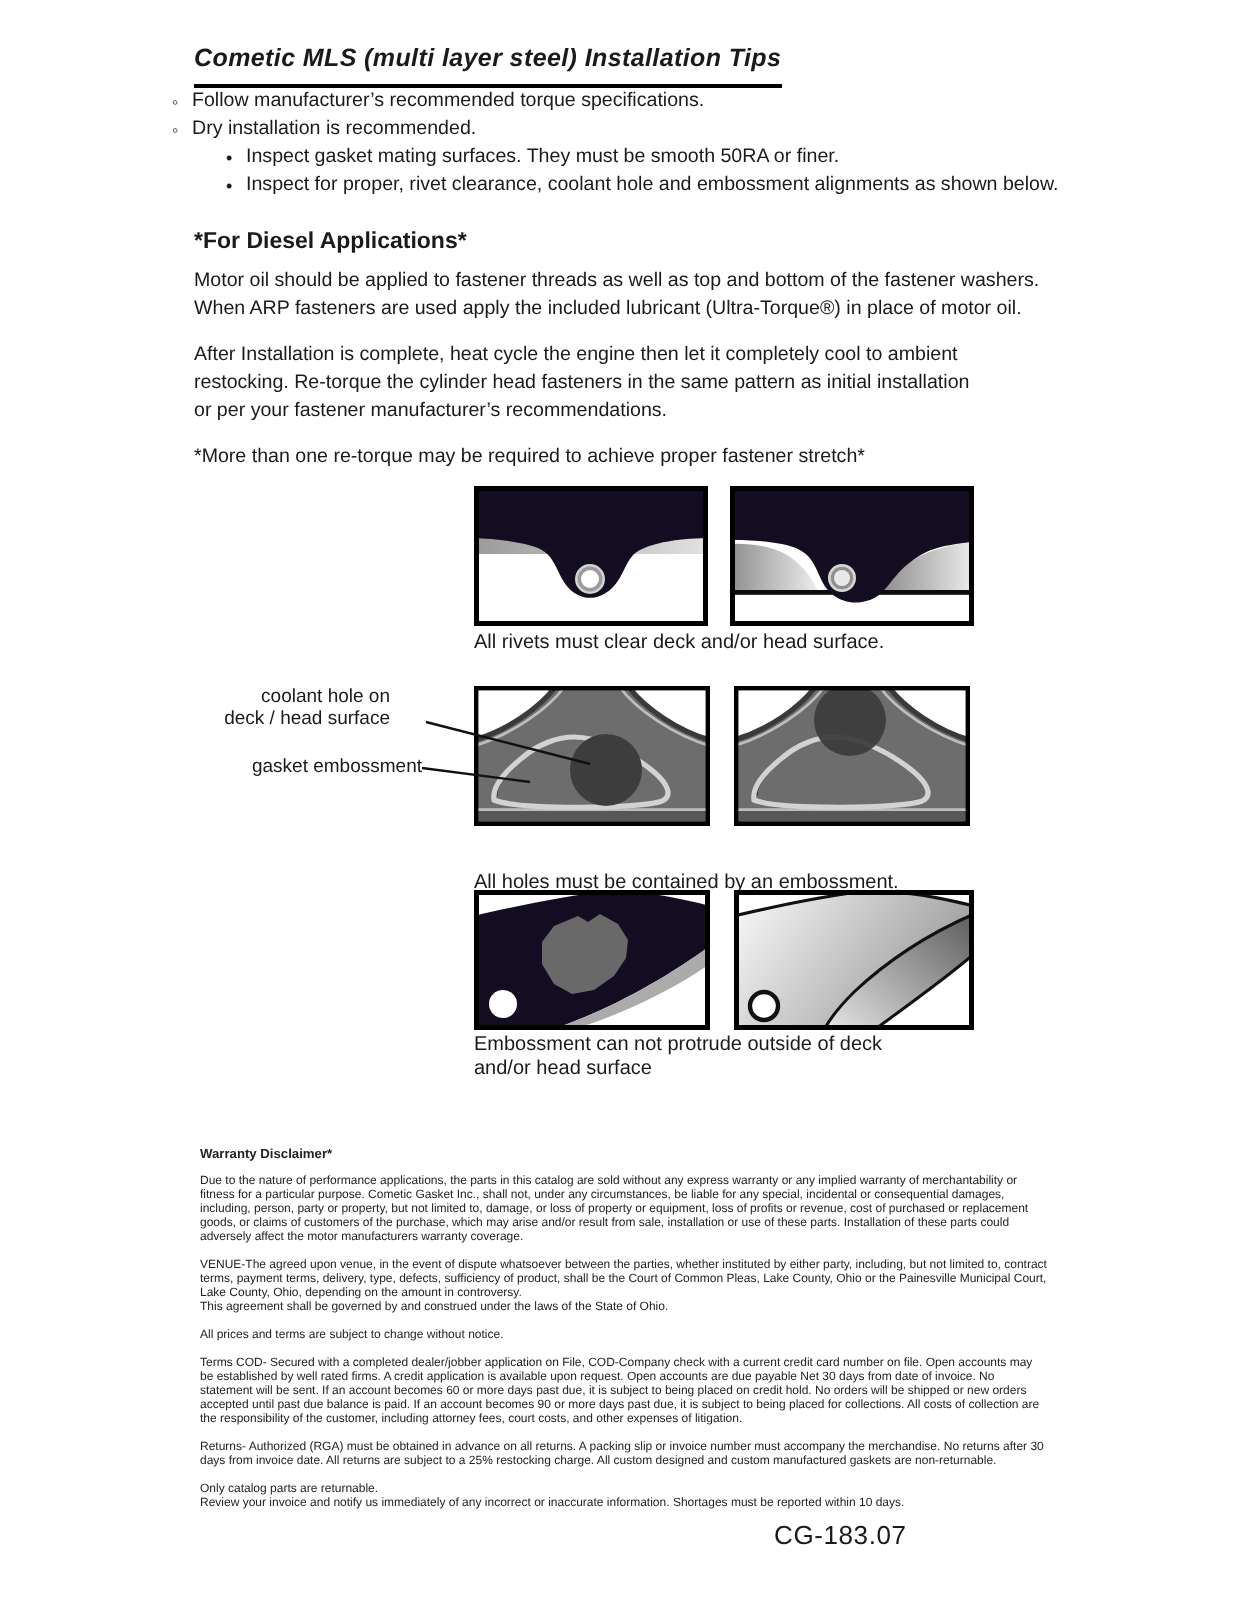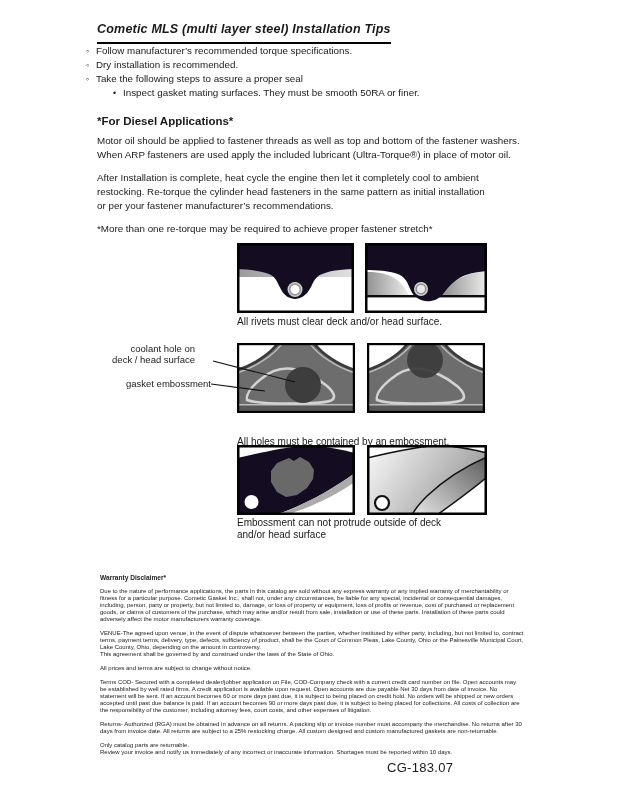--- a/index.html
+++ b/index.html
@@ -39,22 +39,22 @@
 </head>
 <body>
 
 <div class="page">
 
   <div class="abs title">Cometic MLS (multi layer steel) Installation Tips</div>
 
   <div class="abs tips">
     <div class="b1">Follow manufacturer’s recommended torque specifications.</div>
     <div class="b1">Dry installation is recommended.</div>
-    <div class="b1">Take the following steps to assure a proper seal</div>
     <div class="b2">Inspect gasket mating surfaces.  They must be smooth 50RA or finer.</div>
+    <div class="b2">Inspect for proper, rivet clearance, coolant hole and embossment alignments as shown below.</div>
   </div>
 
   <div class="abs diesel">
     <h2>*For Diesel Applications*</h2>
     <p class="pre">Motor oil should be applied to fastener threads as well as top and bottom of the fastener washers.
 When ARP fasteners are used apply the included lubricant (Ultra-Torque®) in place of motor oil.</p>
     <p class="pre">After Installation is complete, heat cycle the engine then let it completely cool to ambient
 restocking. Re-torque the cylinder head fasteners in the same pattern as initial installation
 or per your fastener manufacturer’s recommendations.</p>
     <p class="pre">*More than one re-torque may be required to achieve proper fastener stretch*</p>

